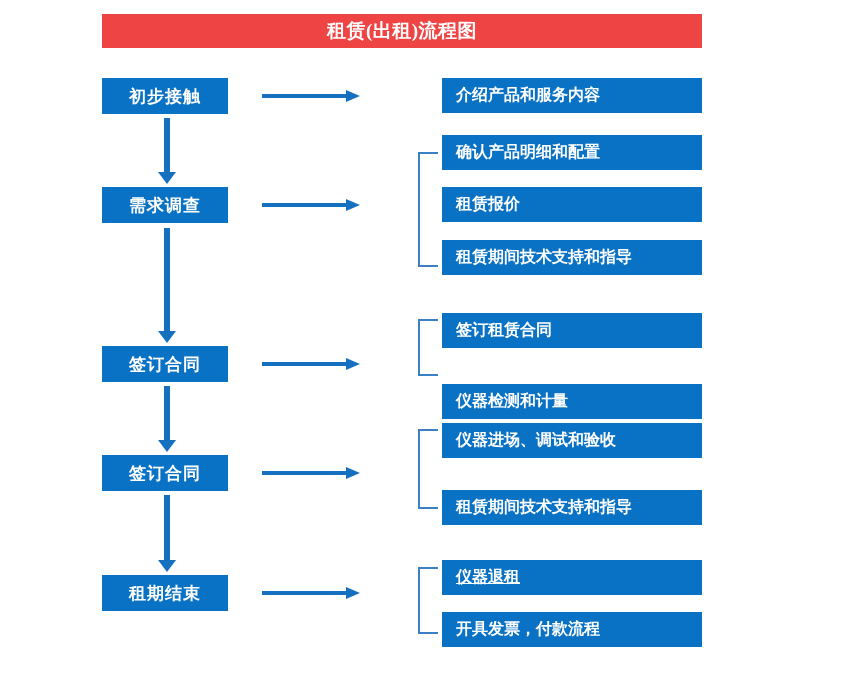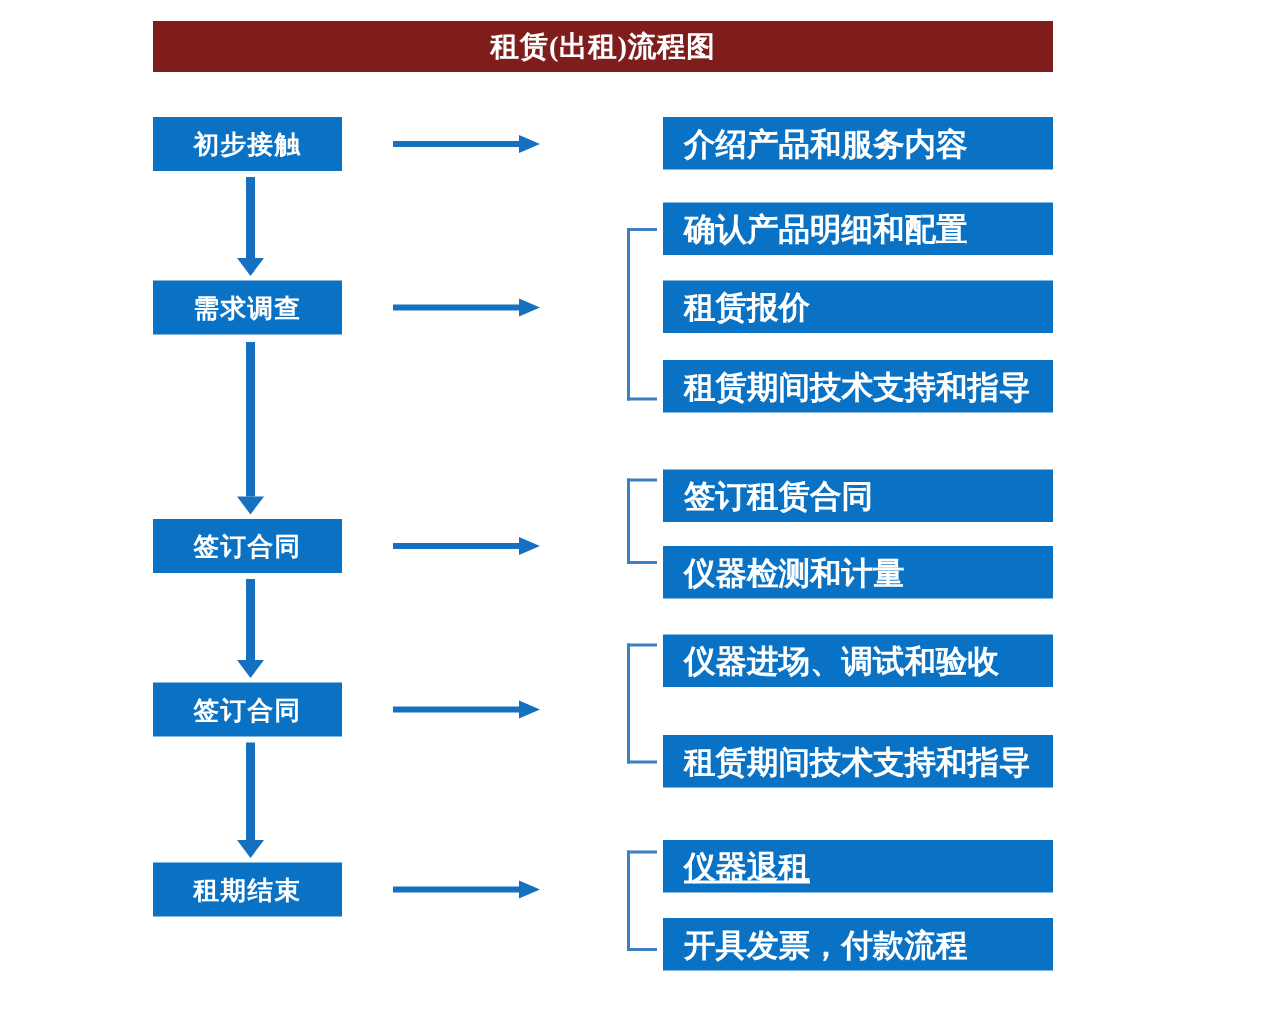--- a/index.html
+++ b/index.html
@@ -23,21 +23,21 @@
     height: 688px;
   }
 
   
   .title-bar {
     position: absolute;
     left: 102px;
     top: 14px;
     width: 600px;
     height: 34px;
-    background: #7f1d1d;
+    background: #ef4444;
     color: #ffffff;
     display: flex;
     align-items: center;
     justify-content: center;
     font-size: 19px;
     font-weight: bold;
     letter-spacing: 0.5px;
   }
 
   
@@ -59,21 +59,21 @@
   
   .detail-box {
     position: absolute;
     left: 442px;
     width: 260px;
     height: 35px;
     background: #0a72c4;
     color: #ffffff;
     display: flex;
     align-items: center;
-    font-size: 21px;
+    font-size: 16px;
     font-weight: bold;
     padding-left: 14px;
     box-sizing: border-box;
     white-space: nowrap;
   }
 
   
   .h-arrow {
     position: absolute;
     left: 262px;
@@ -199,21 +199,21 @@
   <div class="detail-box" style="top:78px;">介绍产品和服务内容</div>
 
   <div class="detail-box" style="top:135px;text-align:center;">确认产品明细和配置</div>
 
   <div class="detail-box" style="top:187px;">租赁报价</div>
 
   <div class="detail-box" style="top:240px;">租赁期间技术支持和指导</div>
 
   <div class="detail-box" style="top:313px;">签订租赁合同</div>
 
-  <div class="detail-box" style="top:364px;">仪器检测和计量</div>
+  <div class="detail-box" style="top:384px;">仪器检测和计量</div>
 
   <div class="detail-box" style="top:423px;">仪器进场、调试和验收</div>
 
   <div class="detail-box" style="top:490px;">租赁期间技术支持和指导</div>
 
   <div class="detail-box" style="top:560px;text-decoration:underline;">仪器退租</div>
 
   <div class="detail-box" style="top:612px;">开具发票，付款流程</div>
 
 </div>

